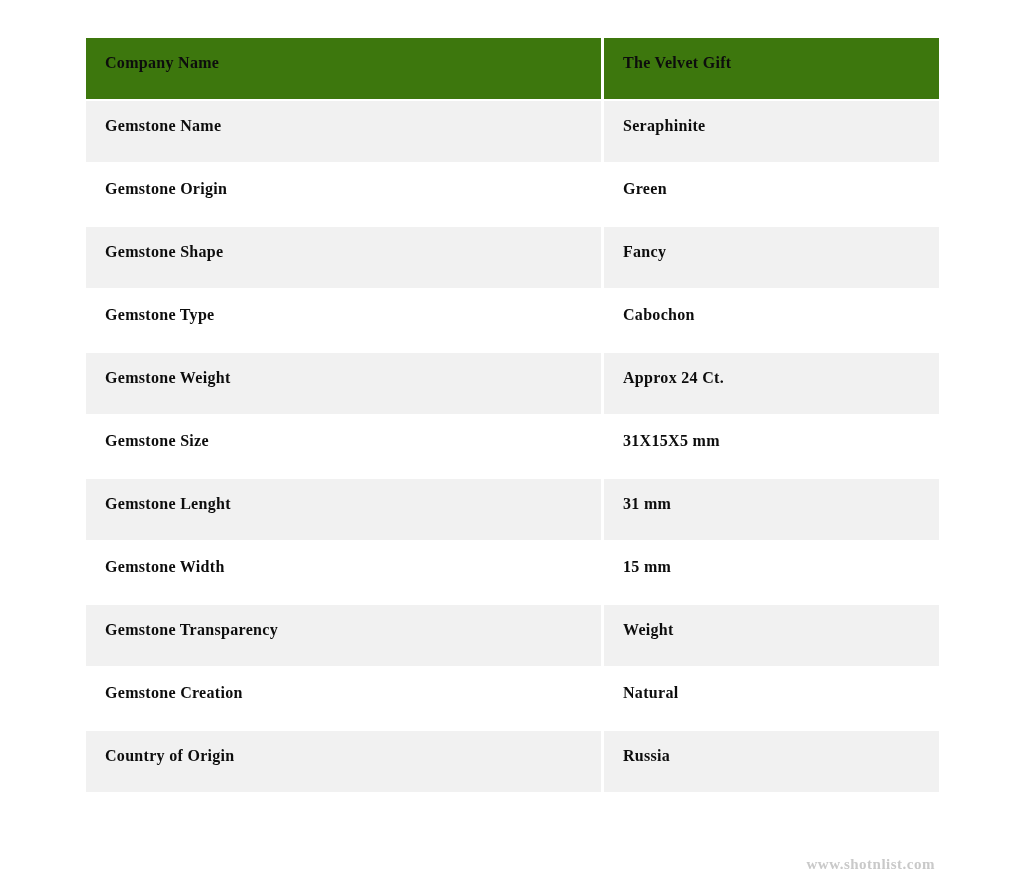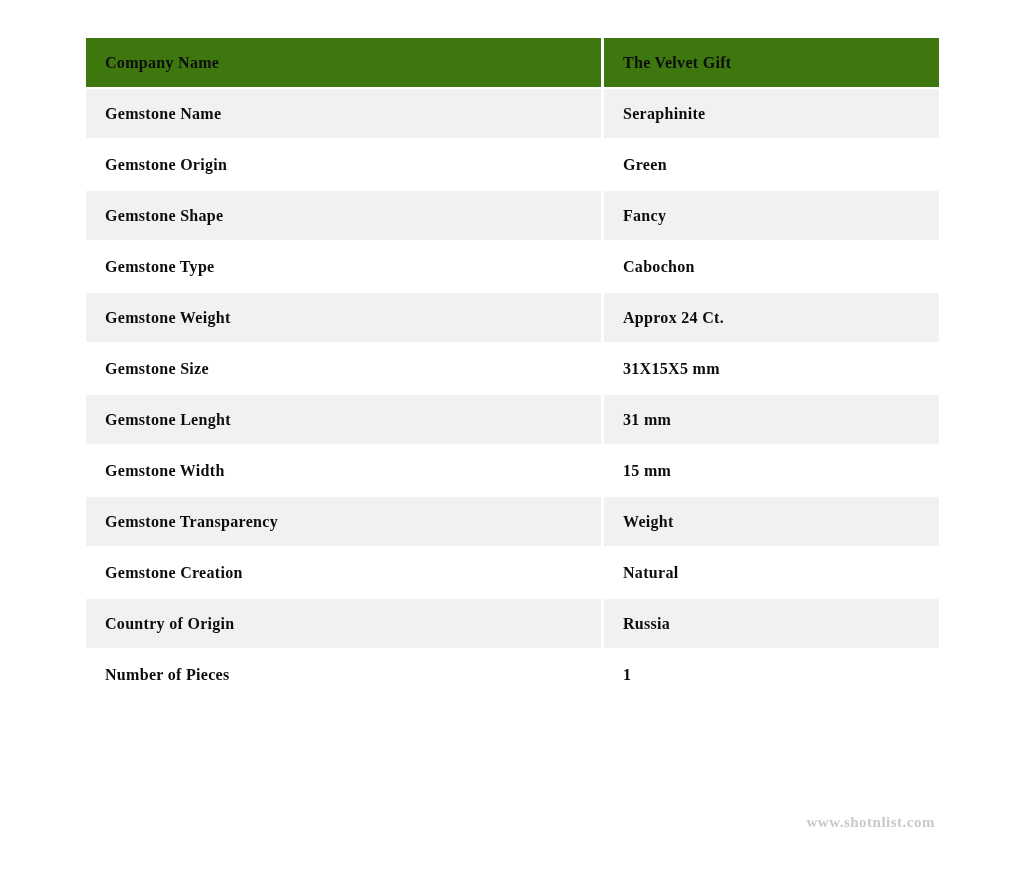--- a/index.html
+++ b/index.html
@@ -19,42 +19,42 @@
     left: 83px;
     top: 36px;
     border-collapse: separate;
     border-spacing: 3px 2px;
   }
   .col-label { width: 515px; }
   .col-value { width: 335px; }
   .spec-table th,
   .spec-table td {
     height: 49px;
-    padding: 0 10px 0 19px;
+    padding: 0 10px 12px 19px;
     text-align: left;
     vertical-align: middle;
     font-weight: bold;
     font-size: 16px;
     letter-spacing: 0.3px;
     color: var(--text-color, #0d0d0d);
     white-space: nowrap;
   }
   .spec-table thead th {
     background: var(--header-bg, #3d770d);
   }
   .spec-table tbody tr:nth-child(odd) td {
     background: var(--alt-row-bg, #f1f1f1);
   }
   .spec-table tbody tr:nth-child(even) td {
     background: var(--row-bg, #ffffff);
   }
   .watermark {
     position: absolute;
     right: 89px;
-    top: 814px;
+    top: 856px;
     font-weight: bold;
     font-size: 15px;
     letter-spacing: 0.5px;
     color: var(--watermark-color, #c9c9c9);
     text-align: right;
   }
 </style>
 </head>
 <body style="background: rgb(255, 255, 255);">
 
@@ -120,20 +120,16 @@
   <tr>
     <td class="label">Gemstone Creation</td>
     <td class="value">Natural</td>
   </tr>
 
   <tr>
     <td class="label">Country of Origin</td>
     <td class="value">Russia</td>
   </tr>
 
-  <tr>
-    <td class="label">Number of Pieces</td>
-    <td class="value">1</td>
-  </tr>
 </tbody>
 </table>
 
 <div class="watermark">www.shotnlist.com</div>
 
 </body></html>

